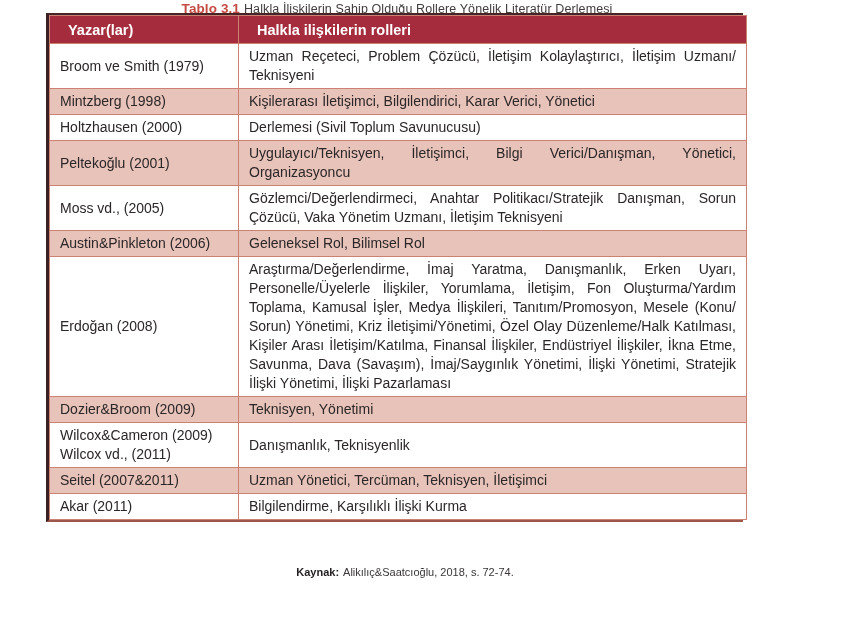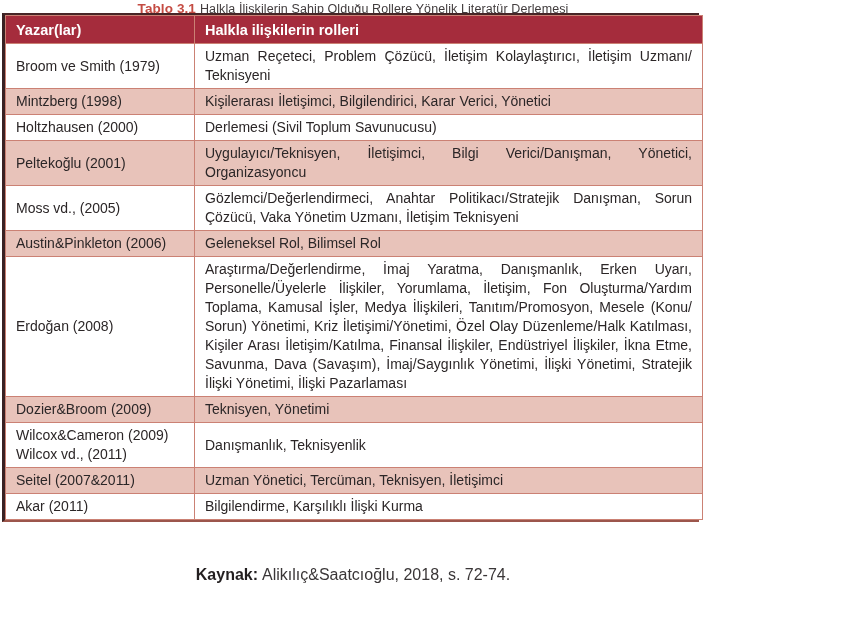--- a/index.html
+++ b/index.html
@@ -4,21 +4,21 @@
 <style>
   * { box-sizing: border-box; margin: 0; padding: 0; }
   html, body { background: #ffffff; }
   body {
     width: 866px; height: 640px;
     font-family: "Liberation Sans", sans-serif;
     position: relative;
     color: #2b2627;
     overflow: hidden;
   }
-  .page { position: absolute; inset: 0; background: #fff; }
+  .page { position: absolute; inset: 0; background: #fff; margin-left: 44px; }
 
   .title-row {
     position: absolute; top: 1px; left: 0; width: 706px;
     text-align: center; font-size: 12.5px; color: #413c3d;
     letter-spacing: 0.1px; white-space: nowrap;
   }
   .title-accent { color: #c44b42; font-weight: bold; font-size: 13.5px; margin-right: 4px; }
 
   .table-wrap {
     position: absolute; top: 13px; left: 2px; width: 697px;
@@ -36,37 +36,37 @@
     vertical-align: middle;
     padding: 3px 10px;
   }
   thead th {
     background: #a52c3c;
     color: #ffffff;
     font-size: 14.5px;
     font-weight: bold;
     text-align: left;
     height: 28px;
-    padding: 4px 10px;
+    padding: 4px 18px;
   }
   col.c-author { width: 189px; }
   col.c-roles  { width: 508px; }
   td {
     font-size: 14px;
     line-height: 19px;
     background: #ffffff;
   }
   tbody tr:nth-child(even) td { background: #e8c3ba; }
   td.roles-cell { text-align: justify; text-align-last: left; }
   td.author-cell { padding-right: 4px; }
   tr.tall td { height: 44px; }
 
   .source-note {
-    position: absolute; top: 566px; left: 0; width: 706px;
-    text-align: center; font-size: 16px; color: #3a3637;
+    position: absolute; top: 566px; left: 8px; width: 706px;
+    text-align: center; font-size: 11px; color: #3a3637;
     white-space: nowrap;
   }
   .source-label { font-weight: bold; color: #231f20; margin-right: 4px; }
 </style>
 </head>
 <body>
 
 <div class="page">
 
   <div class="title-row">

